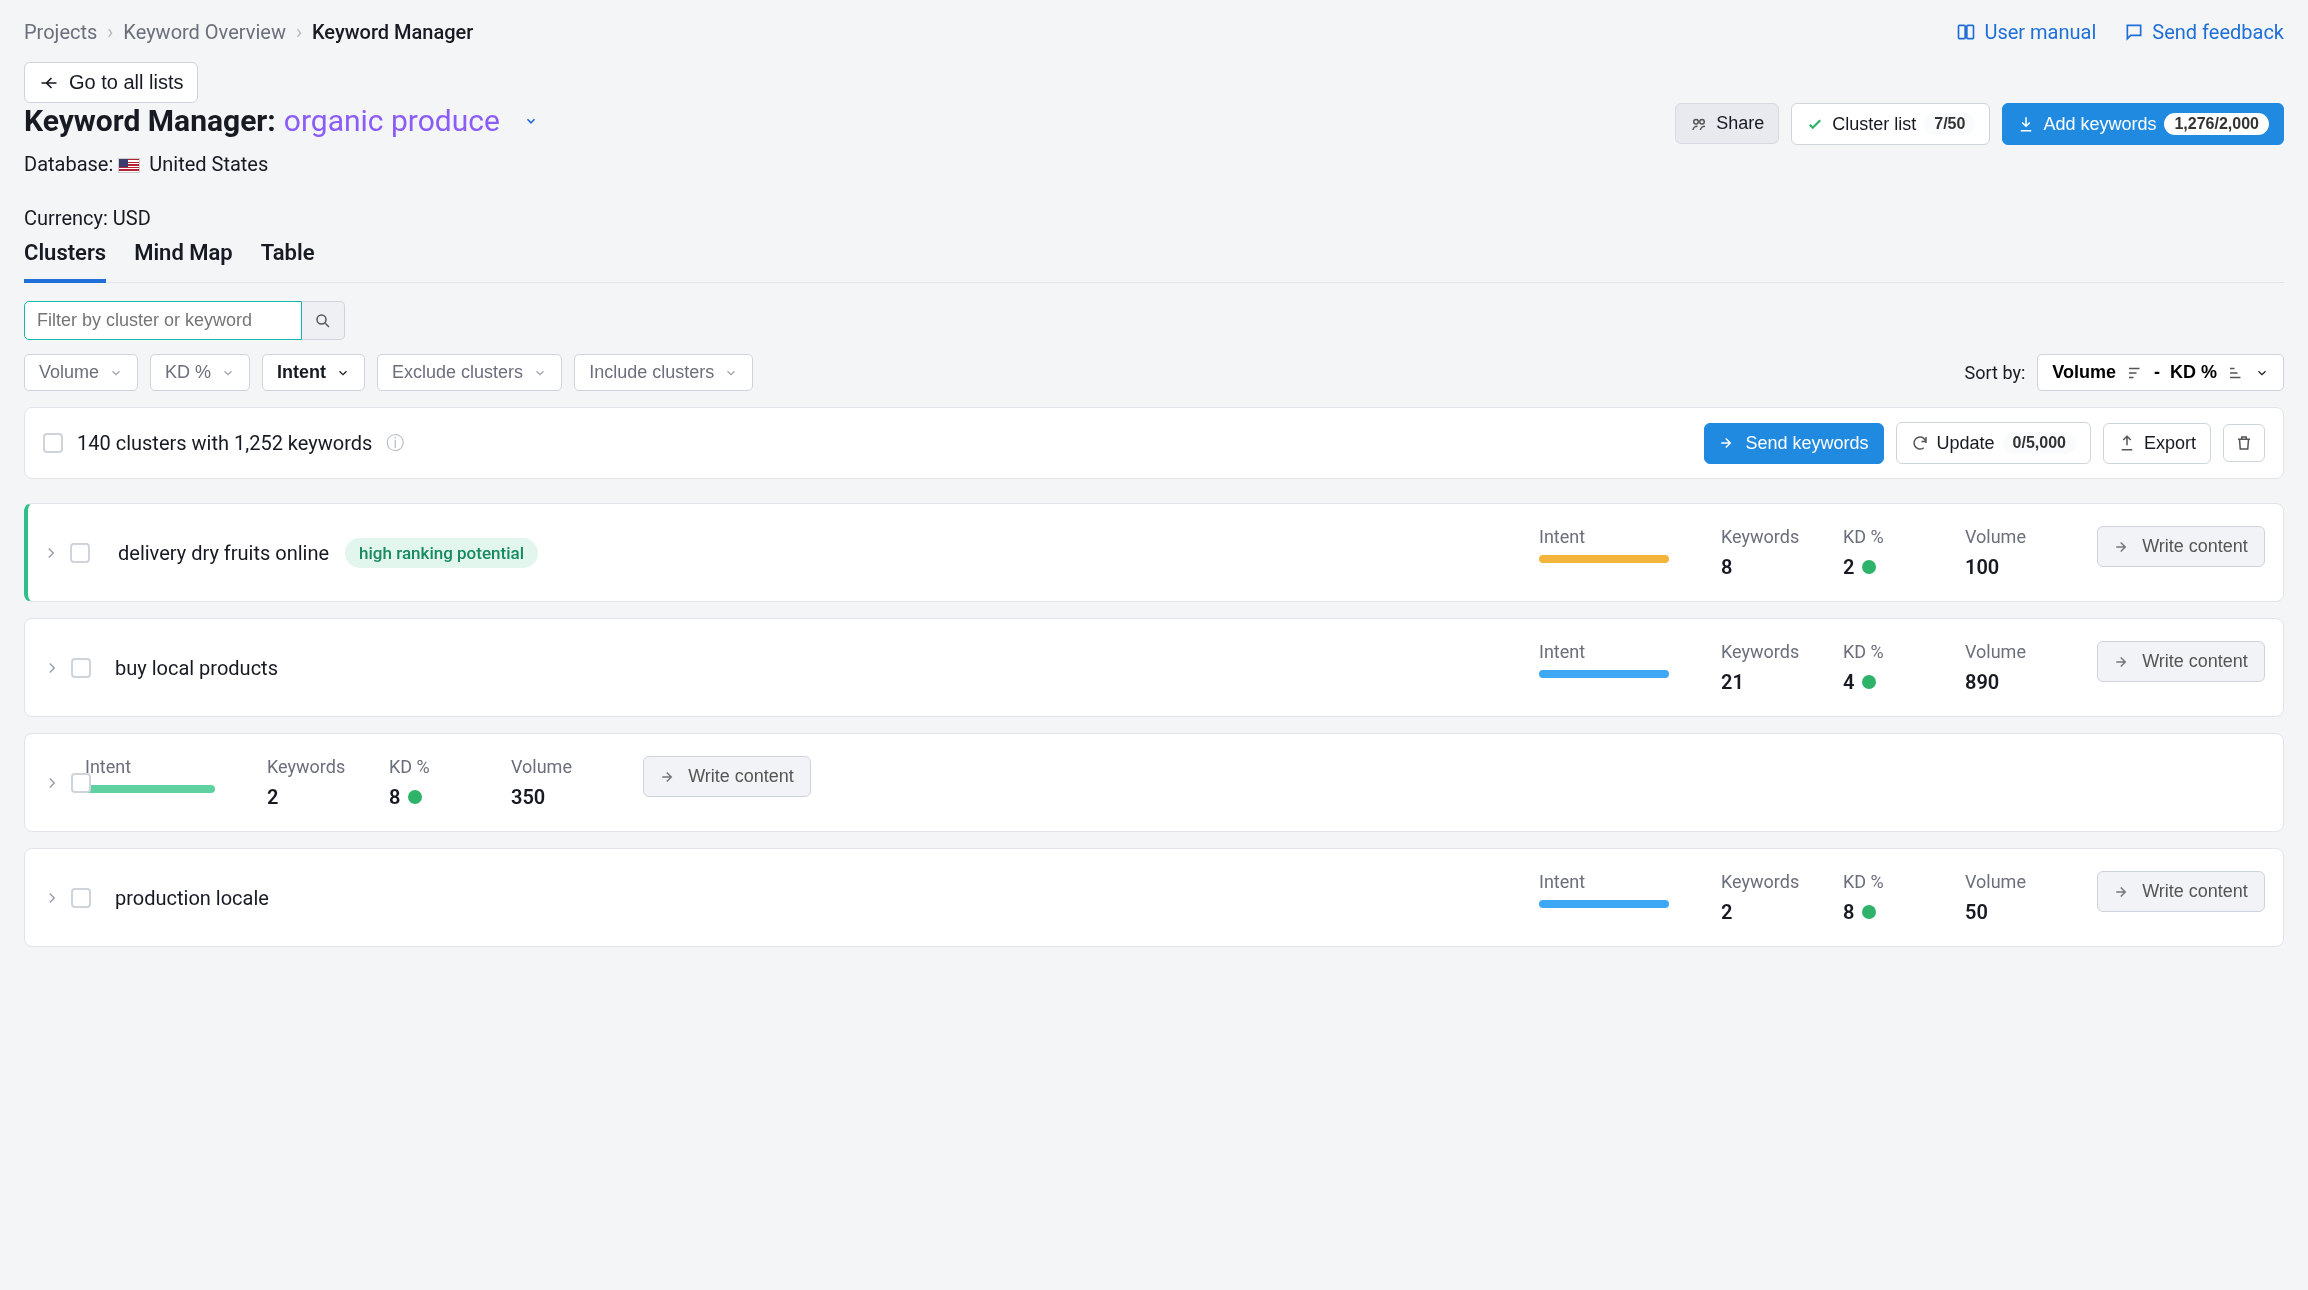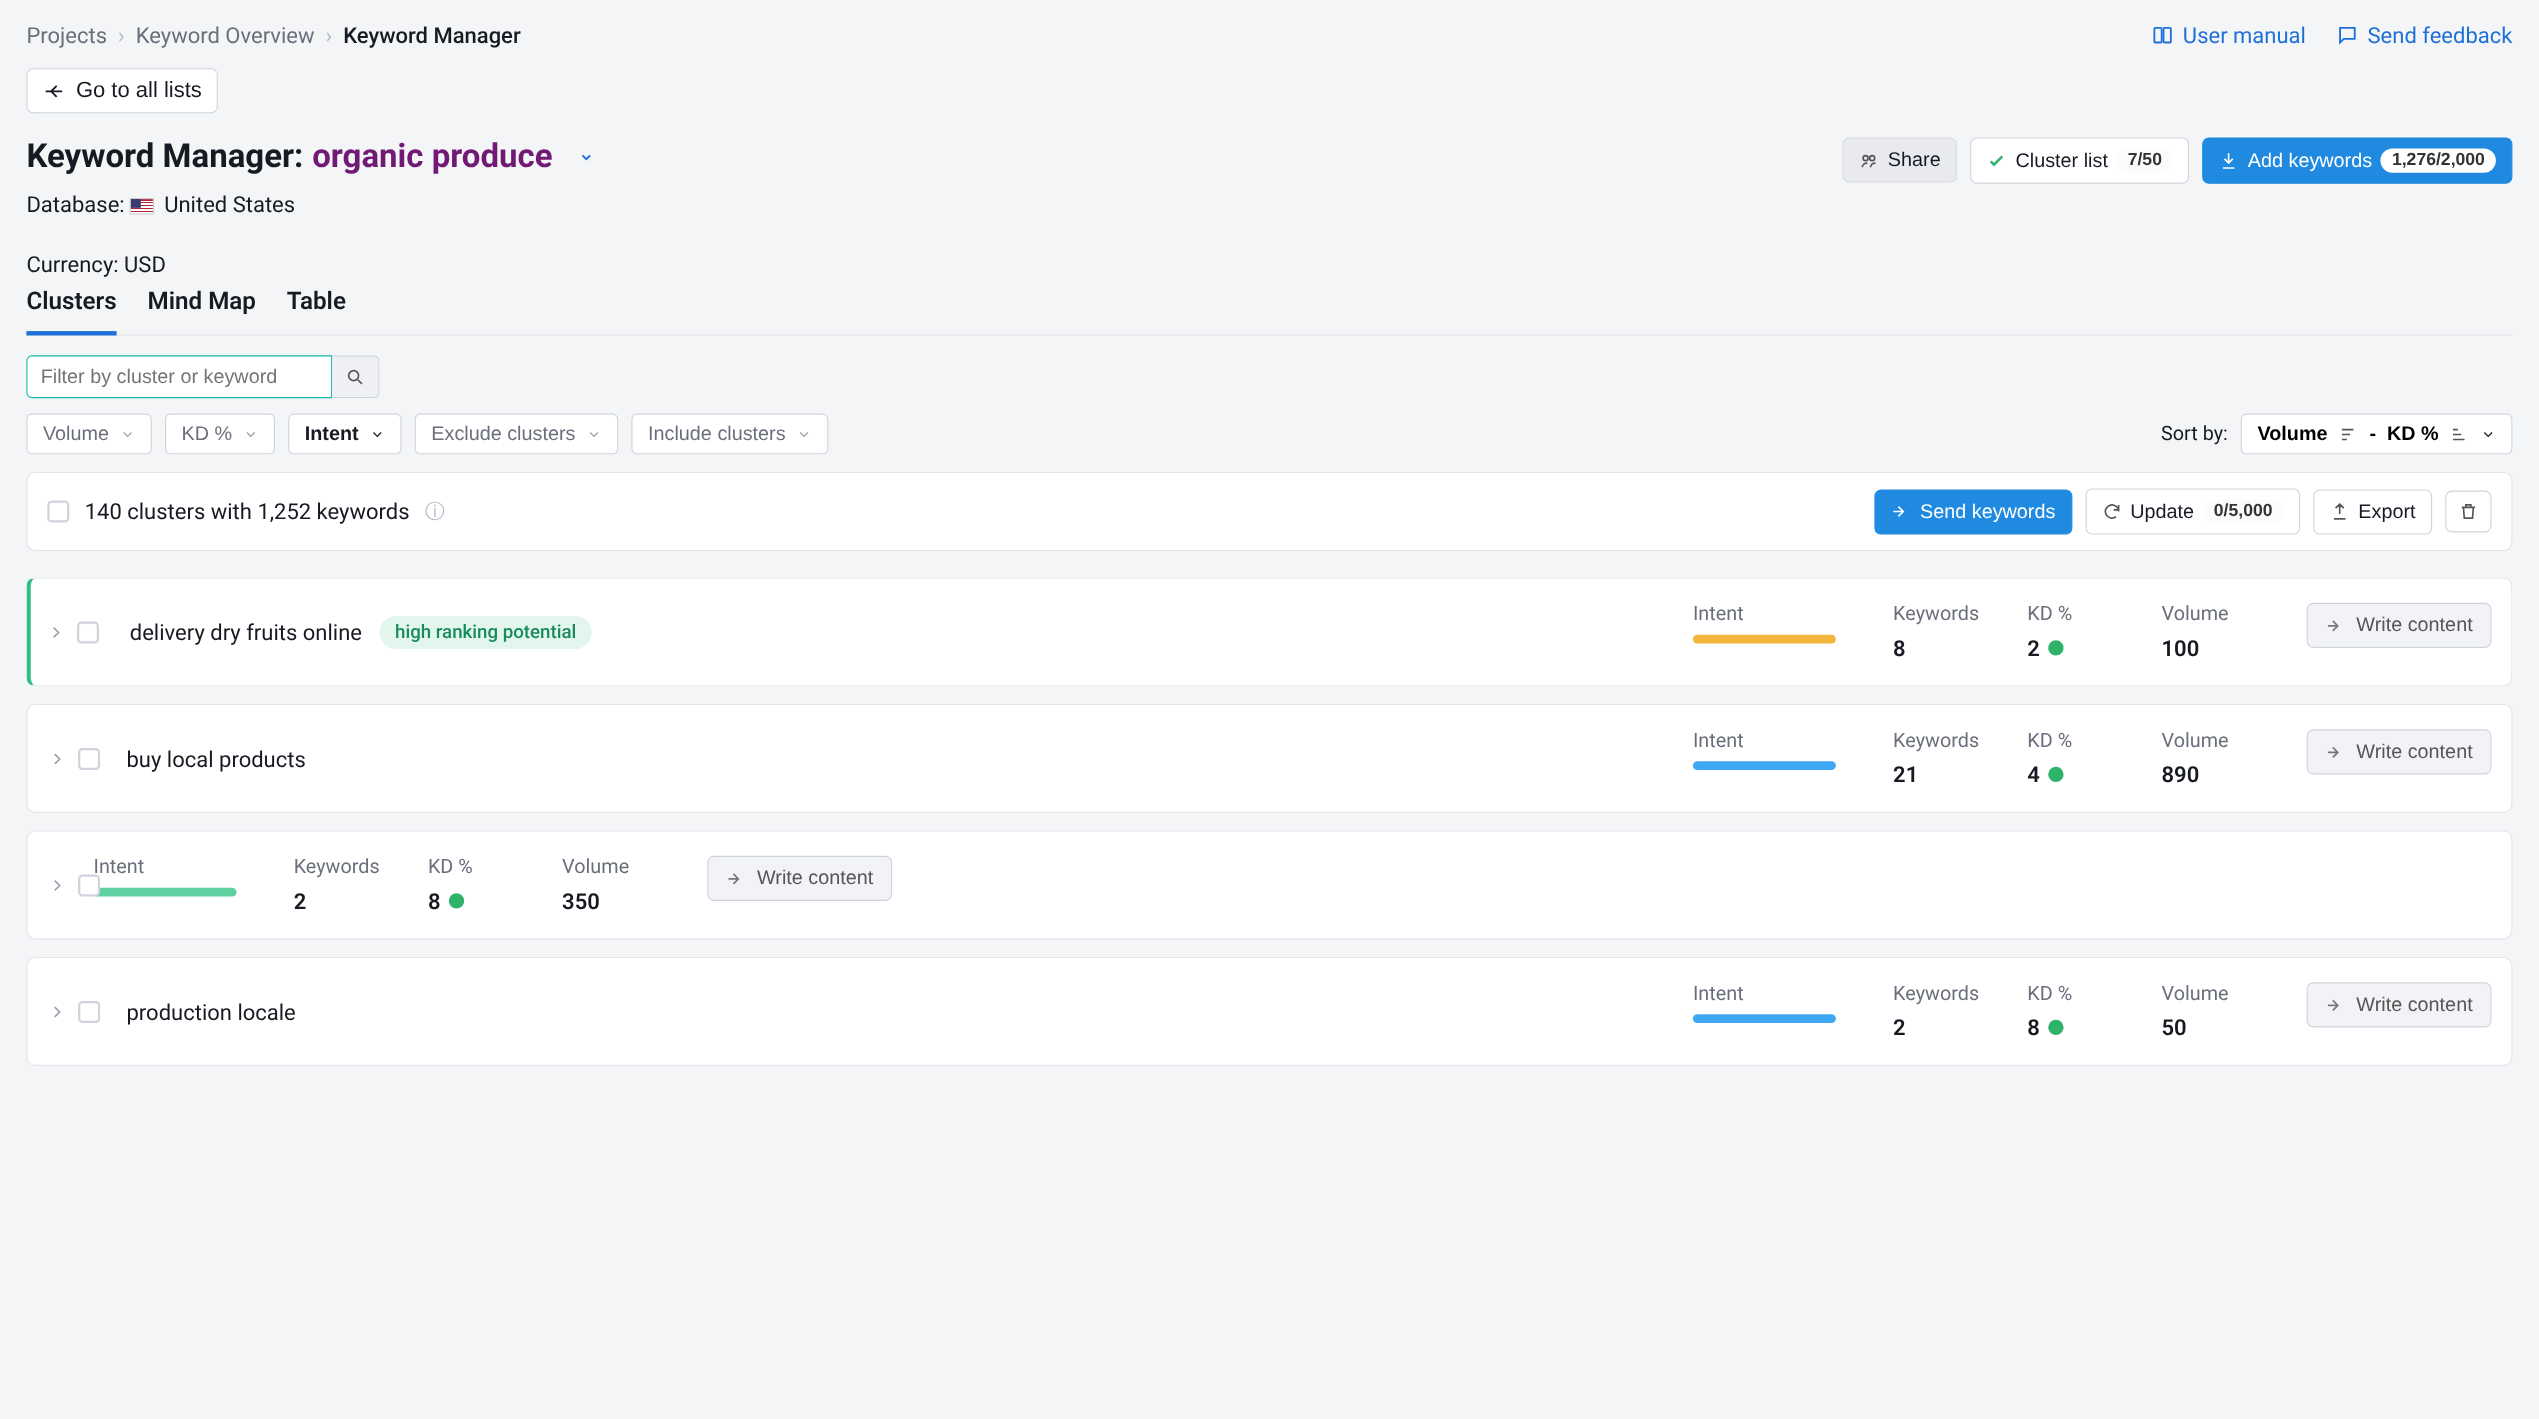--- a/index.html
+++ b/index.html
@@ -18,27 +18,27 @@
 .breadcrumbs .crumb-current { color: #171a22; font-weight: 500; }
 .breadcrumbs .sep { color: #b5b9c4; }
 .toplinks { display: flex; gap: 28px; font-size: 20px; }
 .toplinks .tlink { color: #1f6fd8; display: flex; align-items: center; gap: 8px; cursor: pointer; }
 
 
 .golists-btn {
   display: inline-flex; align-items: center; gap: 10px;
   border: 1px solid #cfd3dc; border-radius: 6px;
   background: #fff; padding: 8px 14px; font-size: 20px;
-  color: #171a22; cursor: pointer; margin-bottom: 22px;
+  color: #171a22; cursor: pointer; 
 }
 
 
 .header-row { display: flex; justify-content: space-between; align-items: flex-start; flex-wrap: wrap; gap: 16px; }
 .header-left h1 { font-size: 30px; font-weight: 700; display: flex; align-items: center; gap: 8px; flex-wrap: wrap; }
-.header-left h1 .list-name { color: #701a75; font-weight: 700; display: inline-flex; align-items: center; gap: 24px; cursor: pointer; }
+.header-left h1 .list-name { color: #8b5cf6; font-weight: 400; display: inline-flex; align-items: center; gap: 24px; cursor: pointer; }
 .header-left .meta { margin-top: 14px; font-size: 20px; color: #171a22; display: flex; gap: 30px; flex-wrap: wrap; flex-direction: column; }
 .flag { display: inline-block; width: 22px; height: 15px; background: linear-gradient(to bottom, #b22234 0%, #b22234 10%, #fff 10%, #fff 20%, #b22234 20%, #b22234 30%, #fff 30%, #fff 40%, #b22234 40%, #b22234 50%, #fff 50%, #fff 60%, #b22234 60%, #b22234 70%, #fff 70%, #fff 80%, #b22234 80%, #b22234 90%, #fff 90%, #fff 100%); position: relative; border: 1px solid #ccc; vertical-align: -2px; margin-right: 4px; }
 .flag::before { content:""; position:absolute; left:0; top:0; width:9px; height:8px; background:#3c3b6e; }
 
 .header-actions { display: flex; gap: 12px; align-items: flex-start; }
 .btn {
   display: inline-flex; align-items: center; gap: 8px;
   border: 1px solid #cfd3dc; border-radius: 6px;
   background: #fff; padding: 9px 14px; font-size: 18px;
   color: #171a22; cursor: pointer; white-space: nowrap;

